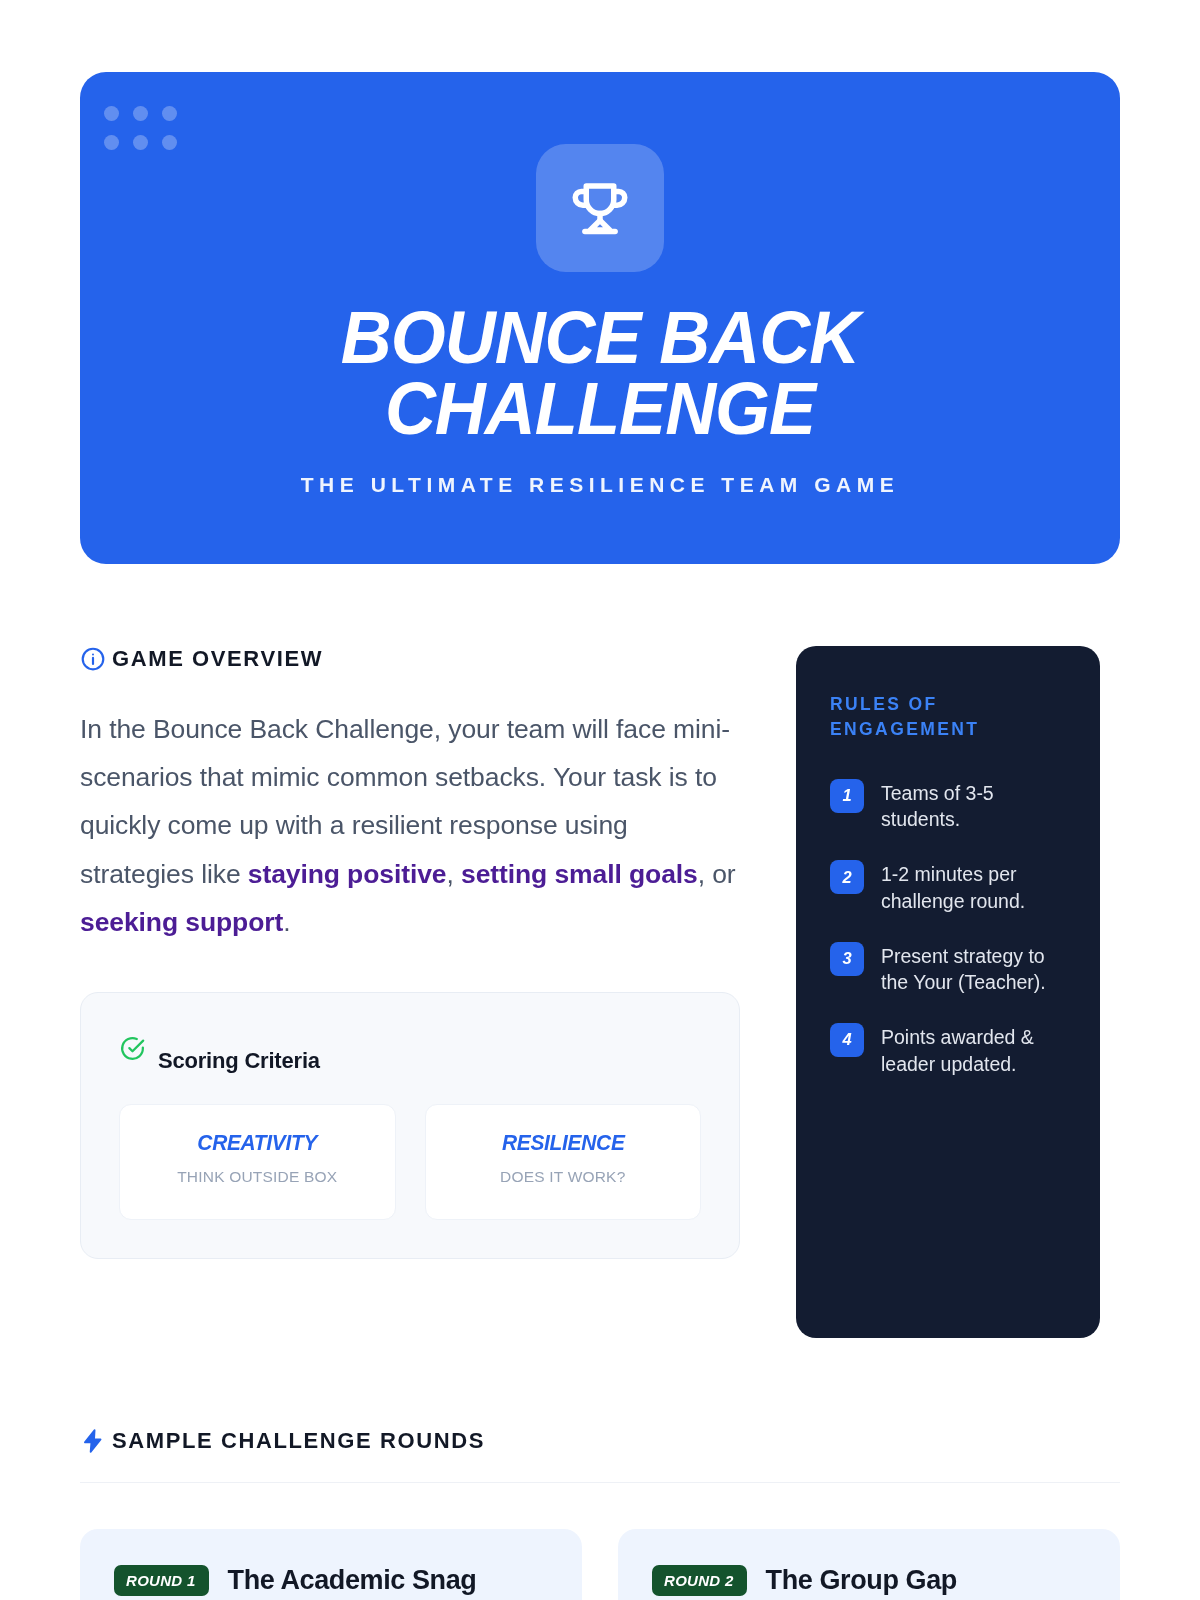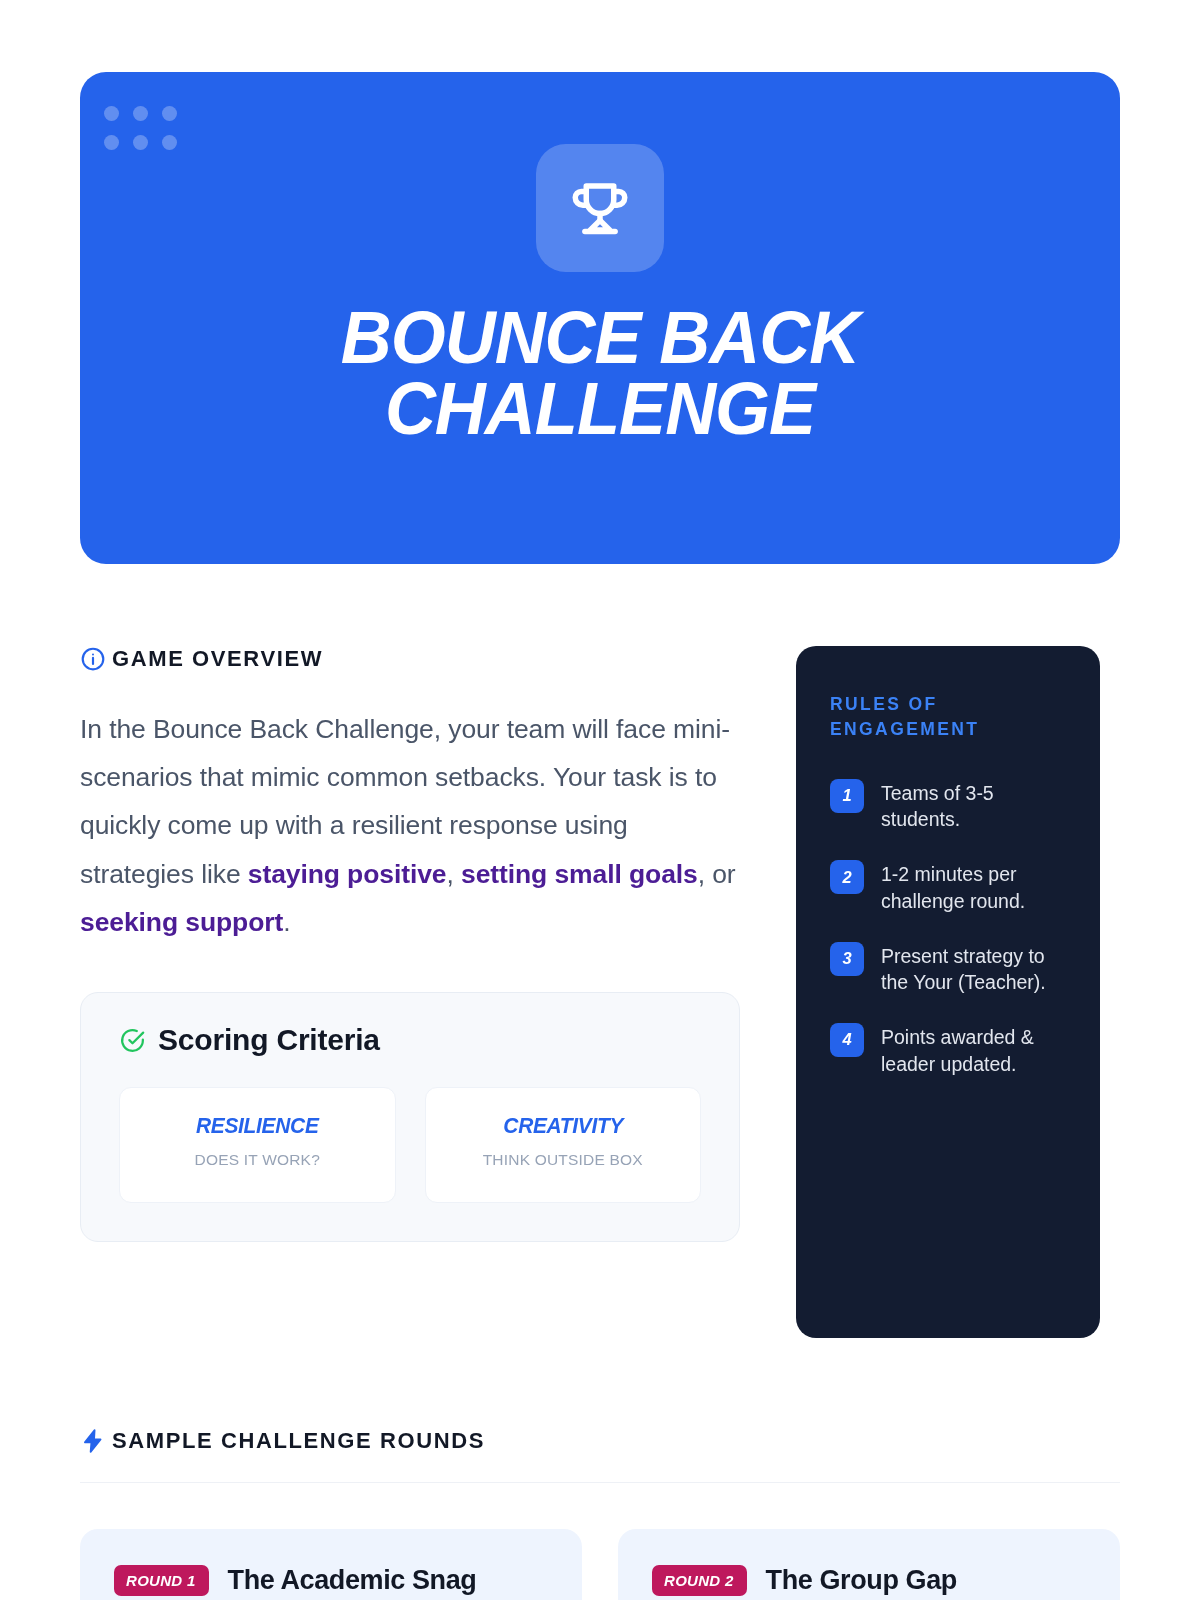--- a/index.html
+++ b/index.html
@@ -122,24 +122,25 @@
     border-radius: 18px;
     padding: 30px 38px 38px;
   }
   .scoring-head {
     display: flex;
     align-items: center;
     gap: 12px;
   }
   .scoring-head svg { width: 27px; height: 27px; flex: none; }
   .scoring-head h3 {
-    font-size: 30px;
+    font-size: 22px;
     font-weight: 700;
     color: #121826;
     letter-spacing: -0.2px;
+    margin-top: 25px;
   }
 
   .criteria {
     margin-top: 30px;
     display: flex;
     gap: 29px;
   }
   .criterion {
     flex: 1;
     background: #ffffff;
@@ -225,21 +226,21 @@
     border-radius: 18px;
     padding: 36px 34px;
     min-height: 120px;
   }
   .round-card-head {
     display: flex;
     align-items: center;
     gap: 19px;
   }
   .round-badge {
-    background: #be185d;
+    background: #14532d;
     color: #ffffff;
     font-size: 15px;
     font-weight: 700;
     font-style: italic;
     letter-spacing: 0.3px;
     padding: 7px 13px 7px 12px;
     border-radius: 7px;
     white-space: nowrap;
     text-transform: uppercase;
   }
@@ -275,20 +276,21 @@
         <path d="M12 16.5 8.5 20h7L12 16.5z"></path>
         <path d="M6.5 20.5h11"></path>
       </svg>
     </div>
 
     <div class="hero-title">
       <div>BOUNCE BACK</div>
       <div>CHALLENGE</div>
     </div>
 
+    <div class="hero-sub">THE ULTIMATE RESILIENCE TEAM GAME</div>
   </div>
 
   <div class="columns">
 
     <div class="col-left">
 
       <div class="section-head">
         <svg class="ico" viewBox="0 0 24 24" fill="none" stroke="#2563eb" stroke-width="2" stroke-linecap="round" stroke-linejoin="round">
           <circle cx="12" cy="12" r="9.5"></circle>
           <path d="M12 11v5.5"></path>
@@ -305,26 +307,26 @@
         <div class="scoring-head">
           <svg viewBox="0 0 24 24" fill="none" stroke="#22c55e" stroke-width="2" stroke-linecap="round" stroke-linejoin="round">
             <path d="M21.2 11.2V12a9.2 9.2 0 1 1-5.4-8.4"></path>
             <path d="M21.5 5 12 14.5 9.2 11.7"></path>
           </svg>
           <h3>Scoring Criteria</h3>
         </div>
 
         <div class="criteria">
           <div class="criterion">
+            <div class="c-title">CREATIVITY</div>
+            <div class="c-sub">THINK OUTSIDE BOX</div>
+          </div>
+          <div class="criterion">
             <div class="c-title">RESILIENCE</div>
             <div class="c-sub">DOES IT WORK?</div>
-          </div>
-          <div class="criterion">
-            <div class="c-title">CREATIVITY</div>
-            <div class="c-sub">THINK OUTSIDE BOX</div>
           </div>
         </div>
       </div>
     </div>
 
     <div class="col-right">
       <div class="rules">
         <h3>RULES OF ENGAGEMENT</h3>
         <div class="rule-list">
 

